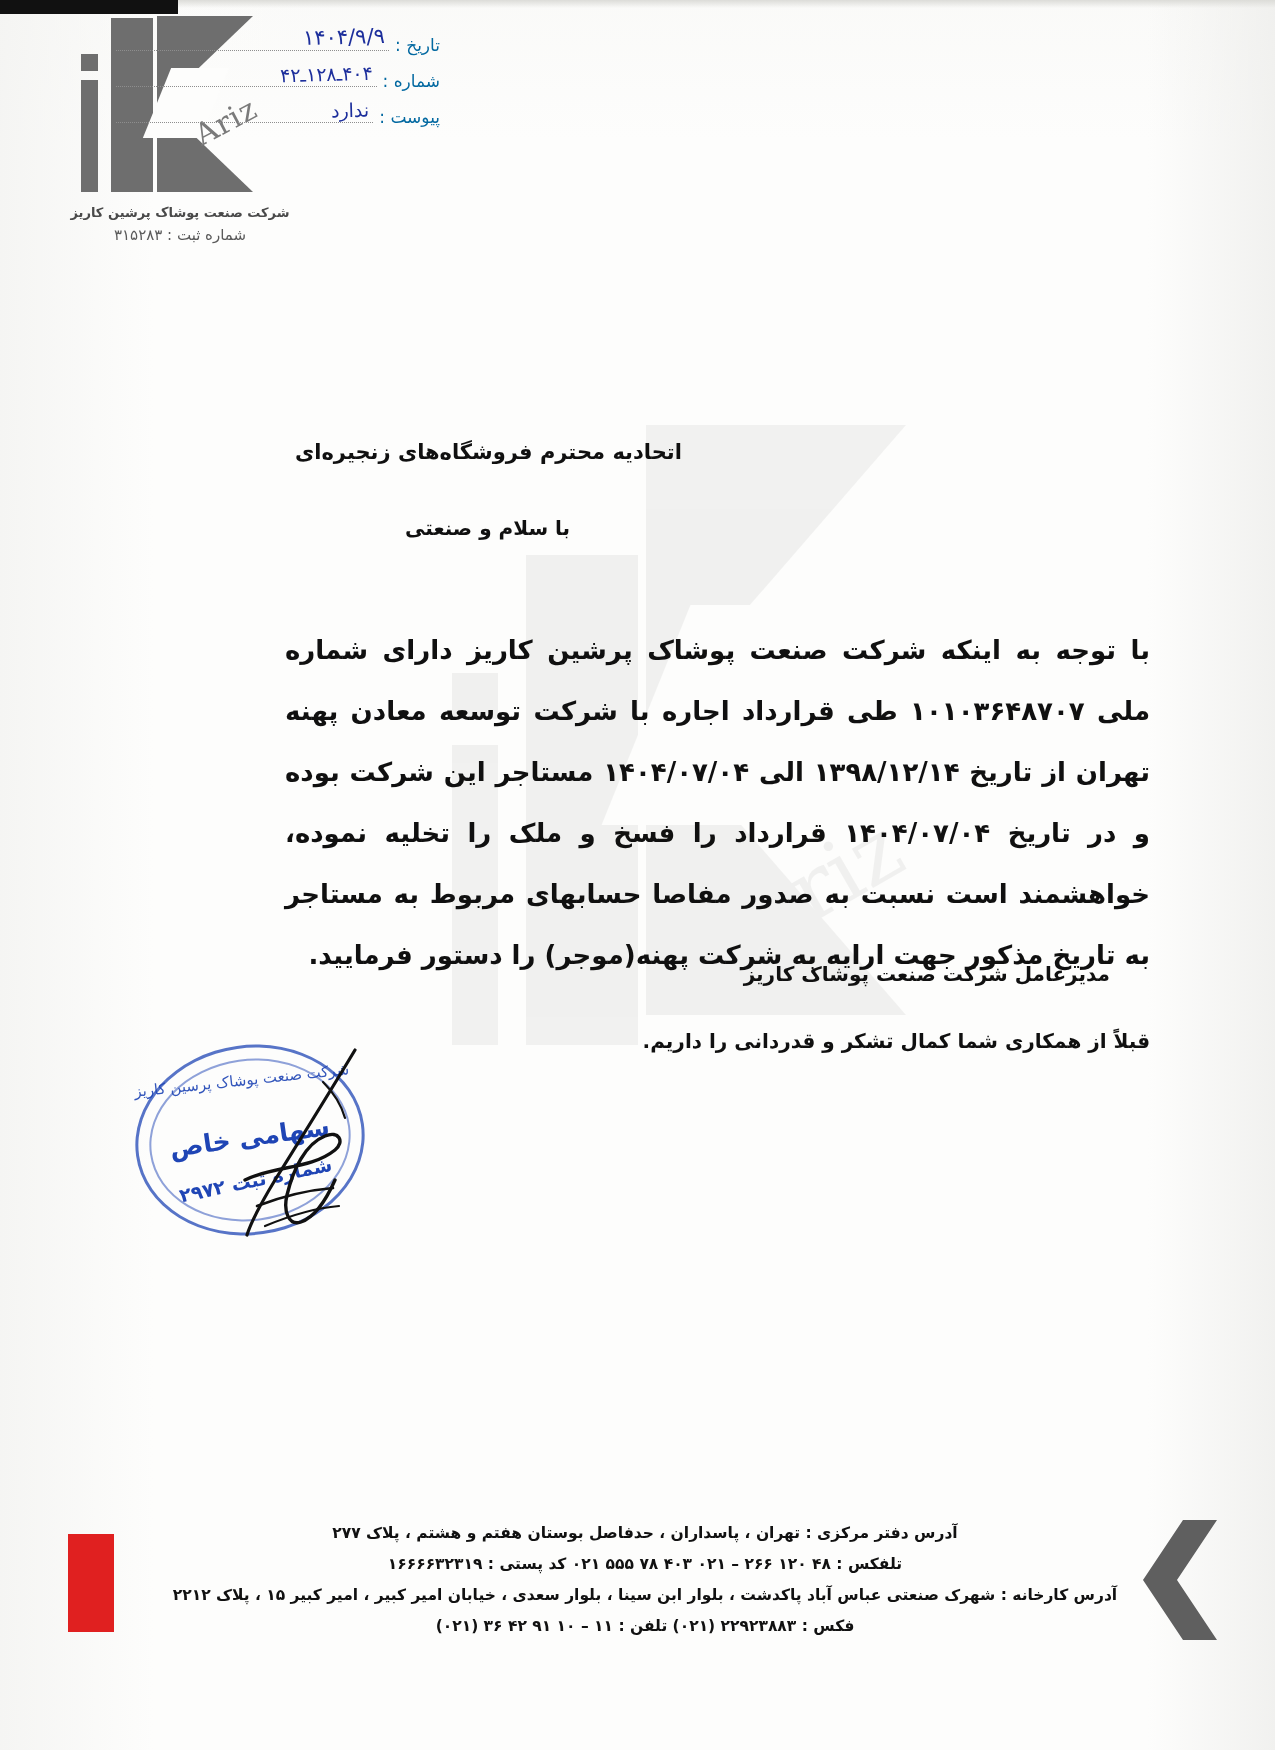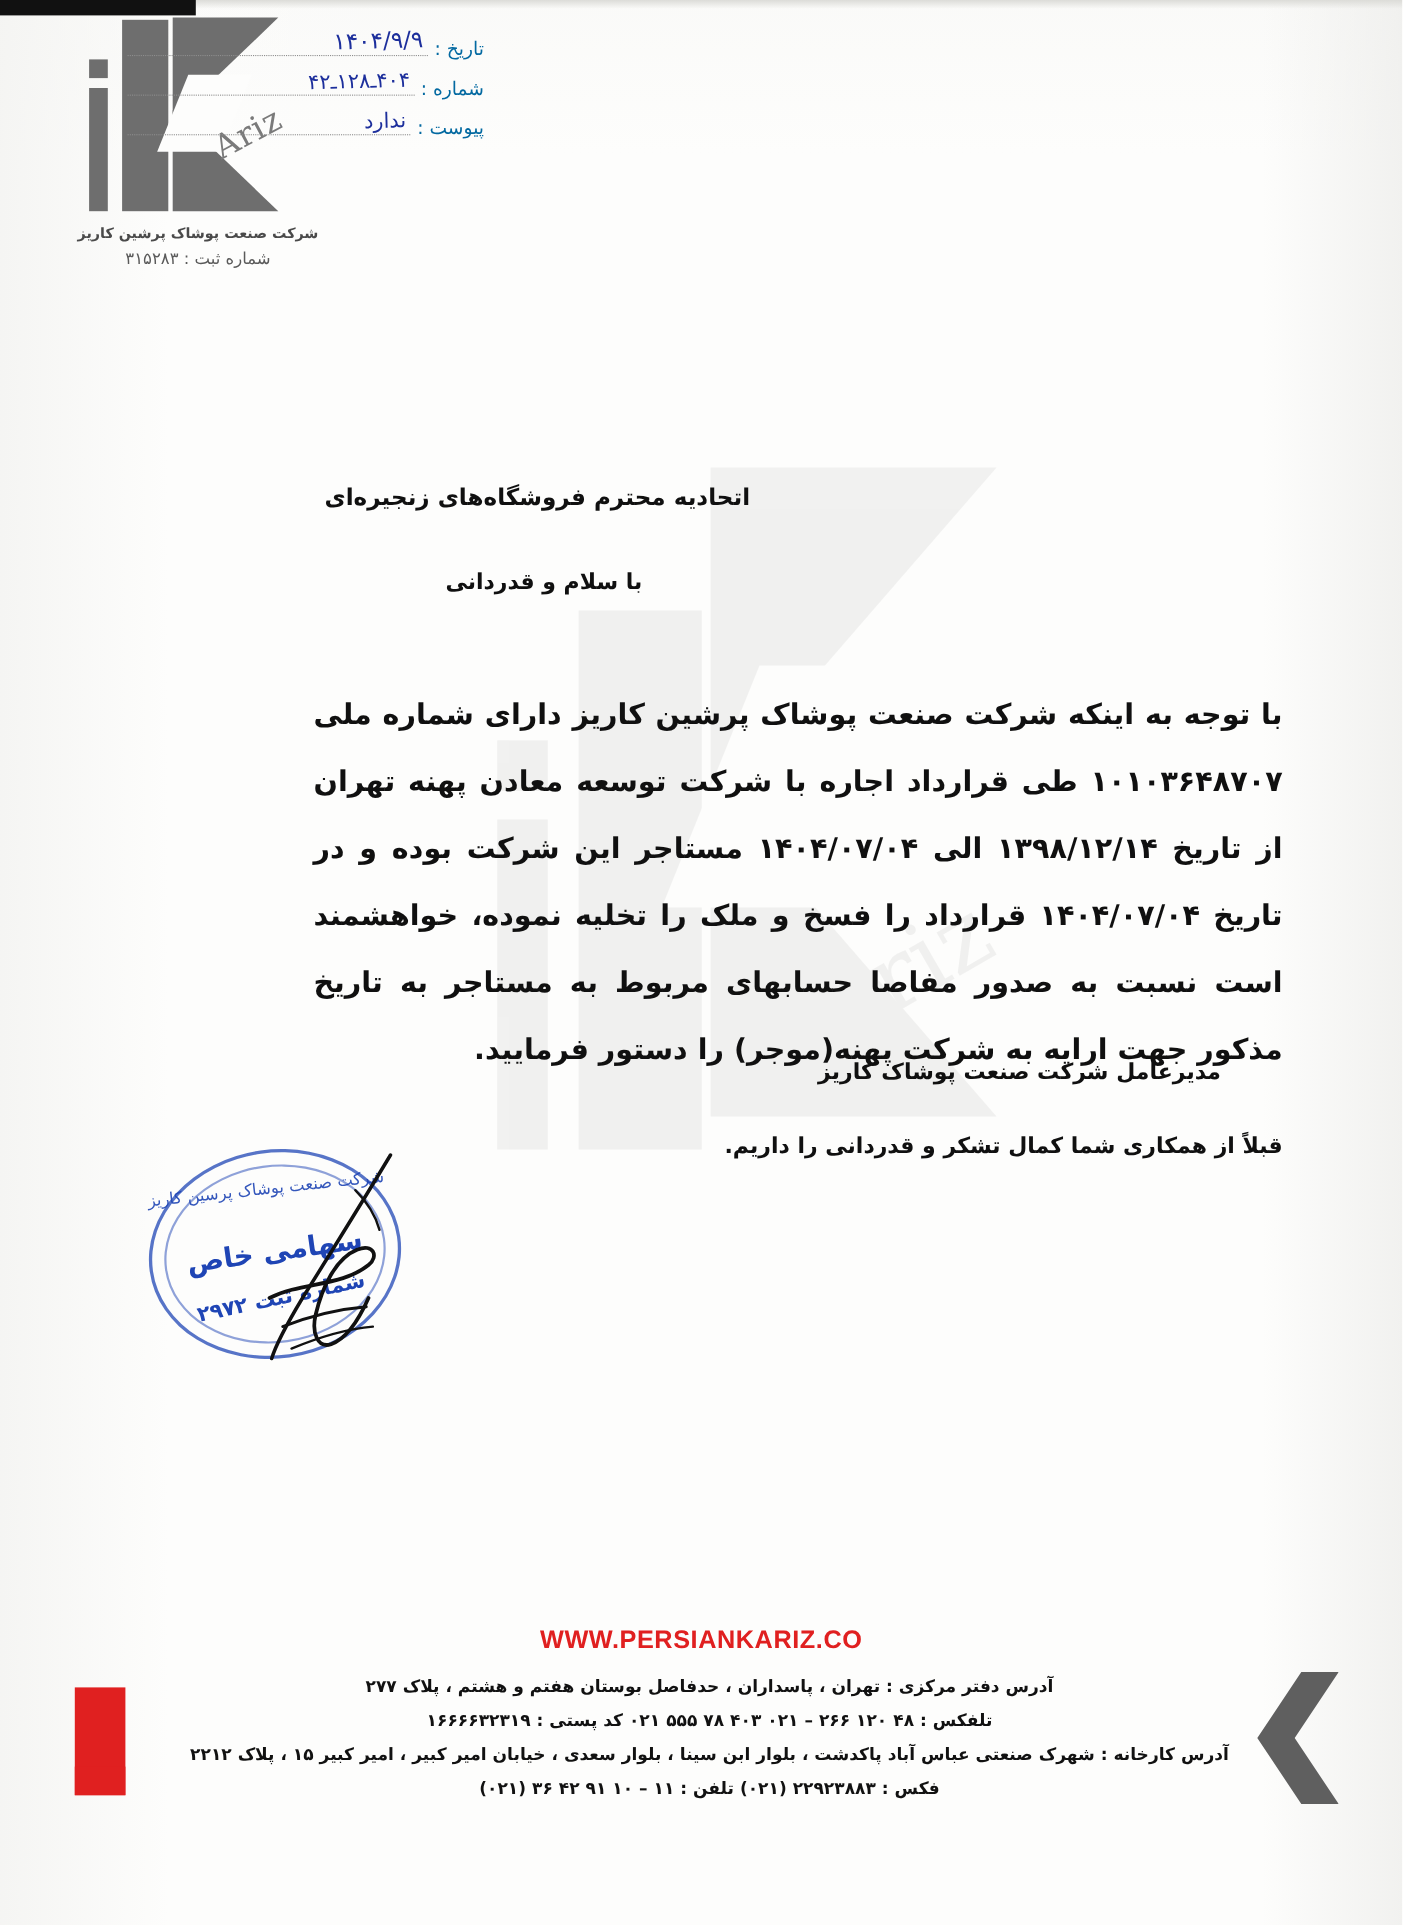--- a/index.html
+++ b/index.html
@@ -240,21 +240,21 @@
     font-size: 86px;
     color: #7b7b7b;
     transform: rotate(-30deg);
     font-family: "DejaVu Serif", serif;
   }
 
   
   .letter-body {
     position: absolute;
     top: 440px;
-    right: 109px;
+    right: 125px;
     left: 285px;
     direction: rtl;
     text-align: right;
     color: #101010;
   }
   .addressee {
     font-size: 21px;
     font-weight: bold;
     text-align: left;
     padding-left: 10px;
@@ -451,21 +451,21 @@
     <div class="wbar-thin"></div>
     <div class="wbar-thick"></div>
     <div class="wk-upper"></div>
     <div class="wk-lower"></div>
     <div class="wk-notch"></div>
     <div class="wswash">Ariz</div>
   </div>
 
   <div class="letter-body">
     <div class="addressee">اتحادیه محترم فروشگاه‌های زنجیره‌ای</div>
-    <div class="salutation">با سلام و قدردانی</div>
+    <div class="salutation">با سلام و صنعتی</div>
     <div class="para">با توجه به اینکه شرکت صنعت پوشاک پرشین کاریز دارای شماره ملی ۱۰۱۰۳۶۴۸۷۰۷ طی قرارداد اجاره با شرکت توسعه معادن پهنه تهران از تاریخ ۱۳۹۸/۱۲/۱۴ الی ۱۴۰۴/۰۷/۰۴ مستاجر این شرکت بوده و در تاریخ ۱۴۰۴/۰۷/۰۴ قرارداد را فسخ و ملک را تخلیه نموده، خواهشمند است نسبت به صدور مفاصا حسابهای مربوط به مستاجر به تاریخ مذکور جهت ارایه به شرکت پهنه(موجر) را دستور فرمایید.</div>
     <div class="para-thanks">قبلاً از همکاری شما کمال تشکر و قدردانی را داریم.</div>
   </div>
 
   <div class="signer">مدیرعامل شرکت صنعت پوشاک کاریز</div>
 
   <div class="stamp">
     <div class="ring"></div>
     <div class="ring inner"></div>
     <div class="stamp-top">شرکت صنعت پوشاک پرسین کاریز</div>
@@ -477,21 +477,20 @@
     <path d="M150 20 C120 70, 95 110, 70 150 C55 175, 45 195, 42 205" stroke="#111" stroke-width="3.2" fill="none" stroke-linecap="round"></path>
     <path d="M40 150 C70 135, 105 140, 130 120 C140 112, 134 100, 120 106
              C100 114, 88 140, 82 165 C78 182, 84 196, 96 192
              C110 187, 122 168, 130 150" stroke="#111" stroke-width="3.4" fill="none" stroke-linecap="round"></path>
     <path d="M52 176 C78 166, 104 160, 128 158" stroke="#111" stroke-width="2.6" fill="none" stroke-linecap="round"></path>
     <path d="M60 196 C84 186, 110 178, 134 176" stroke="#111" stroke-width="2.2" fill="none" stroke-linecap="round"></path>
     <path d="M118 52 C128 62, 136 74, 140 88" stroke="#111" stroke-width="2.2" fill="none" stroke-linecap="round"></path>
   </svg>
 
   <div class="footer">
-    <div class="footer-url">WWW.PERSIANKARIZ.CO</div>
     <div class="footer-line">آدرس دفتر مرکزی : تهران ، پاسداران ، حدفاصل بوستان هفتم و هشتم ، پلاک ۲۷۷</div>
     <div class="footer-line">تلفکس : ۴۸ ۱۲۰ ۲۶۶ – ۰۲۱    ۴۰۳ ۷۸ ۵۵۵ ۰۲۱    کد پستی : ۱۶۶۶۶۳۲۳۱۹</div>
     <div class="footer-line">آدرس کارخانه : شهرک صنعتی عباس آباد پاکدشت ، بلوار ابن سینا ، بلوار سعدی ، خیابان امیر کبیر ، امیر کبیر ۱۵ ، پلاک ۲۲۱۲</div>
     <div class="footer-line">فکس : ۲۲۹۲۳۸۸۳ (۰۲۱)   تلفن : ۱۱ – ۱۰ ۹۱ ۴۲ ۳۶ (۰۲۱)</div>
   </div>
 
   <div class="corner-red"></div>
 
   <svg class="corner-chevron" viewBox="0 0 86 120">
     <polygon points="86,0 46,60 86,120 52,120 12,60 52,0" fill="#5f5f5f"></polygon>

